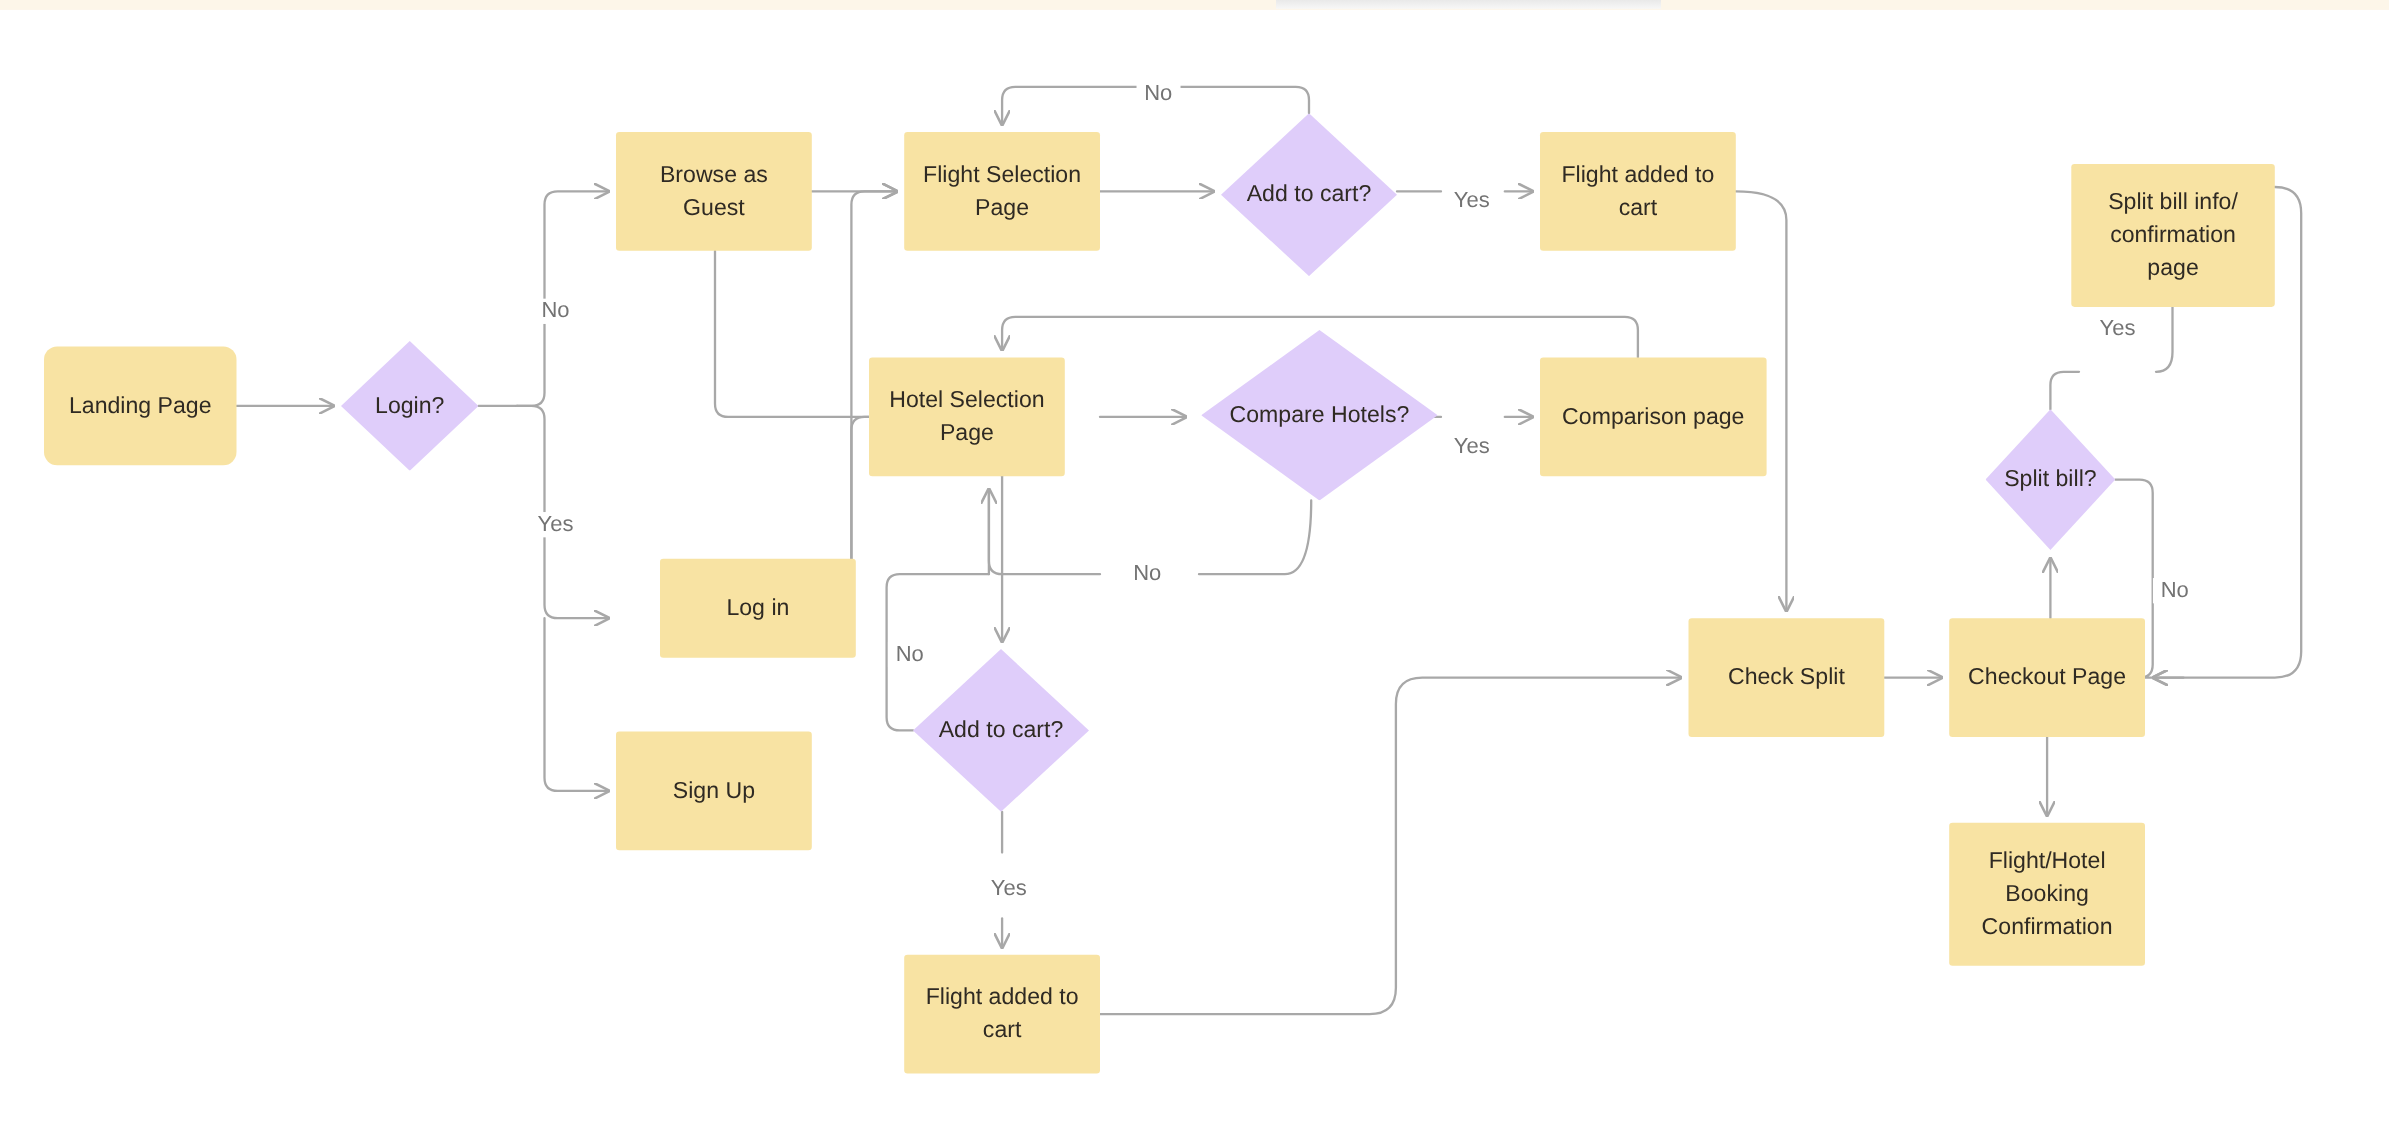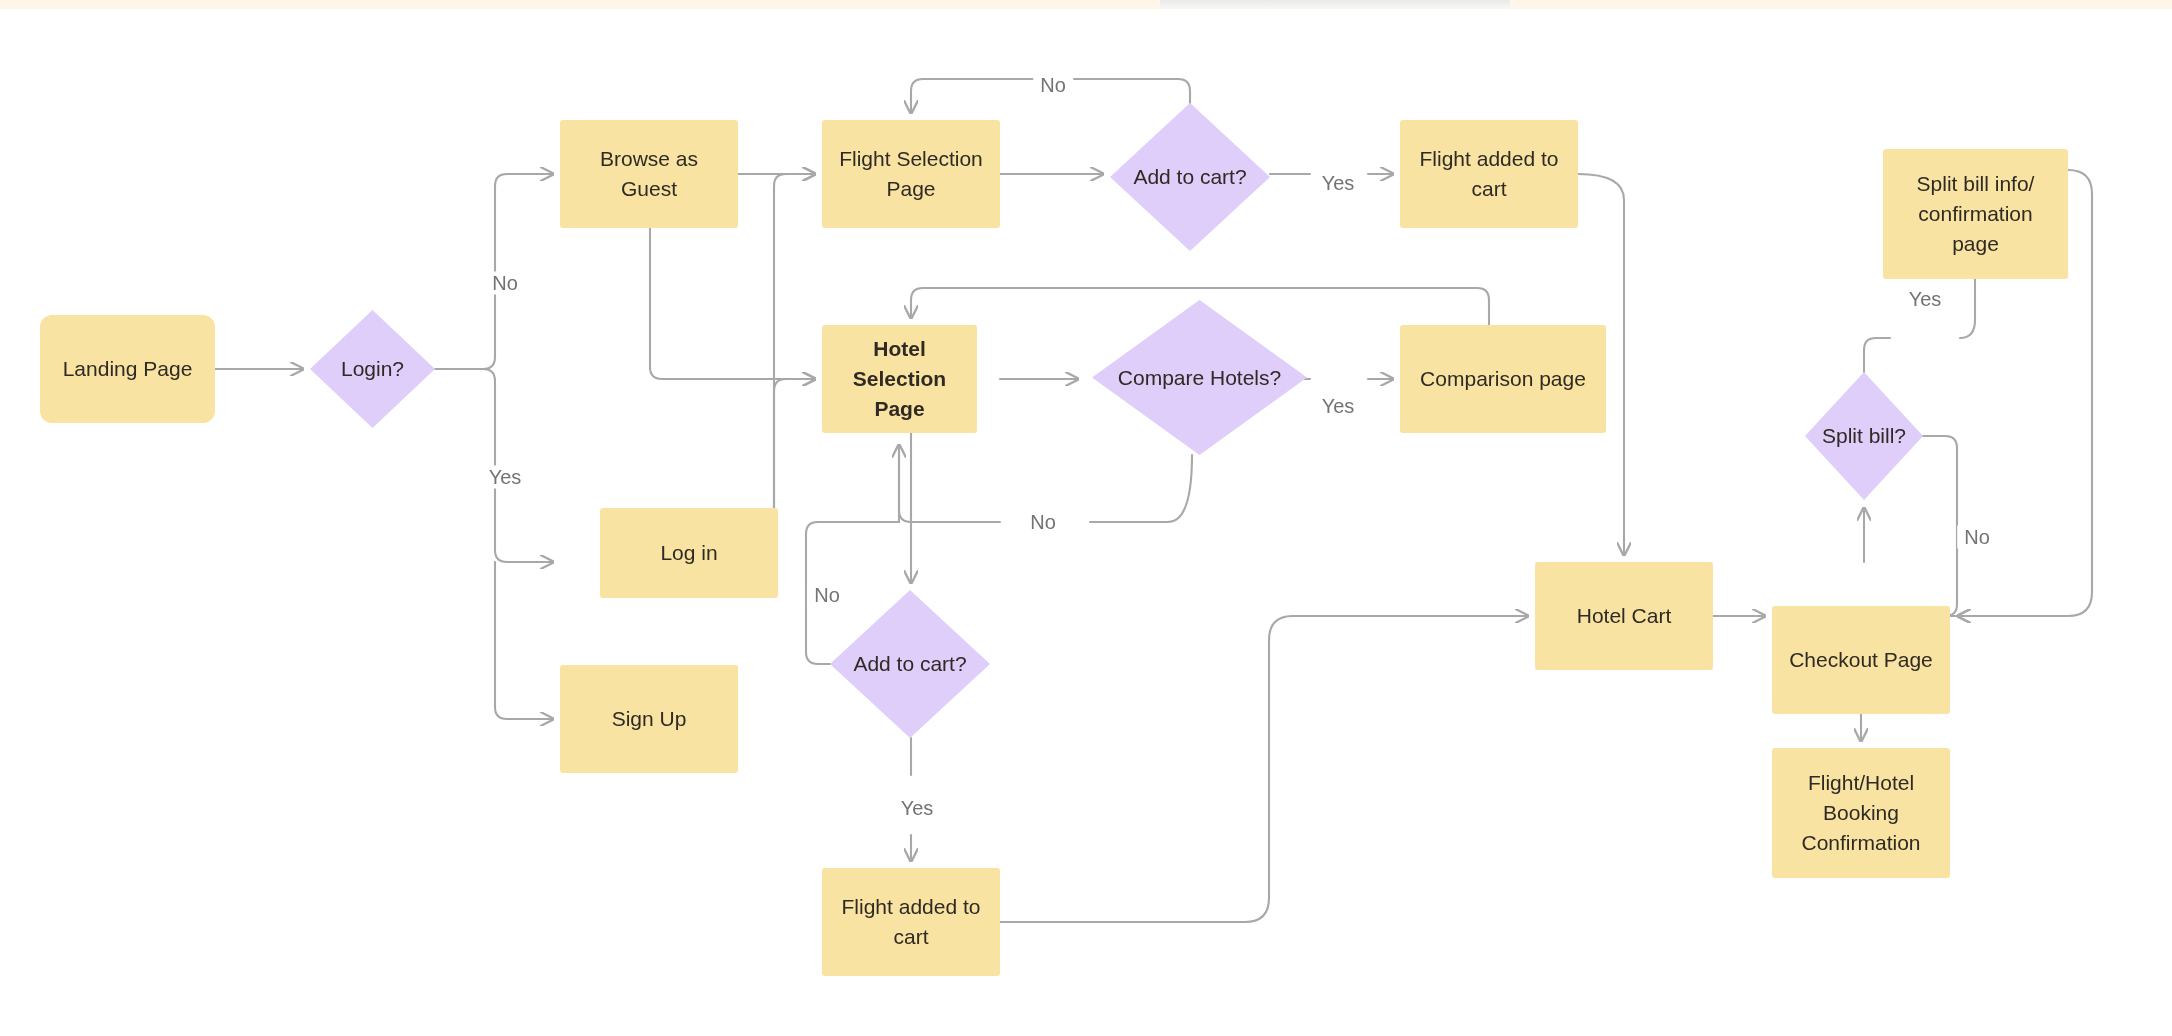--- a/index.html
+++ b/index.html
@@ -119,27 +119,27 @@
 
   <div id="nodes-layer">
       <div class="node rect" style="left: 40px; top: 315px; width: 175px; height: 108px; border-radius: 12px;">Landing Page</div>
       <div class="node diamond" style="left: 310px; top: 310px; width: 125px; height: 118px;">Login?</div>
       <div class="node rect" style="left: 560px; top: 120px; width: 178px; height: 108px;">Browse as Guest</div>
       <div class="node rect" style="left: 560px; top: 508px; width: 178px; height: 90px; margin-left: 40px;">Log in</div>
       <div class="node rect" style="left: 560px; top: 665px; width: 178px; height: 108px;">Sign Up</div>
       <div class="node rect" style="left: 822px; top: 120px; width: 178px; height: 108px;">Flight Selection Page</div>
       <div class="node diamond" style="left: 1110px; top: 103px; width: 160px; height: 148px;">Add to cart?</div>
       <div class="node rect" style="left: 1400px; top: 120px; width: 178px; height: 108px;">Flight added to cart</div>
-      <div class="node rect" style="left: 822px; top: 325px; width: 155px; height: 108px; font-weight: bold;">Hotel Selection Page</div>
+      <div class="node rect" style="left: 790px; top: 325px; width: 178px; height: 108px;">Hotel Selection Page</div>
       <div class="node diamond" style="left: 1092px; top: 300px; width: 215px; height: 155px;">Compare Hotels?</div>
       <div class="node rect" style="left: 1400px; top: 325px; width: 206px; height: 108px;">Comparison page</div>
       <div class="node diamond" style="left: 830px; top: 590px; width: 160px; height: 148px;">Add to cart?</div>
       <div class="node rect" style="left: 822px; top: 868px; width: 178px; height: 108px;">Flight added to cart</div>
-      <div class="node rect" style="left: 1535px; top: 562px; width: 178px; height: 108px;">Hotel Cart</div>
-      <div class="node rect" style="left: 1772px; top: 562px; width: 178px; height: 108px; margin-top: 44px;">Checkout Page</div>
+      <div class="node rect" style="left: 1535px; top: 562px; width: 178px; height: 108px;">Check Split</div>
+      <div class="node rect" style="left: 1772px; top: 562px; width: 178px; height: 108px;">Checkout Page</div>
       <div class="node diamond" style="left: 1805px; top: 372px; width: 118px; height: 128px;">Split bill?</div>
       <div class="node rect" style="left: 1883px; top: 105px; width: 185px; height: 130px; margin-top: 44px;">Split bill info/ confirmation page</div>
       <div class="node rect" style="left: 1772px; top: 748px; width: 178px; height: 130px;">Flight/Hotel Booking Confirmation</div>
     </div>
   <div id="labels-layer">
       <div class="edge-label" style="left: 505px; top: 283px;">No</div>
       <div class="edge-label" style="left: 505px; top: 477px;">Yes</div>
       <div class="edge-label" style="left: 1053px; top: 85px;">No</div>
       <div class="edge-label" style="left: 1338px; top: 183px;">Yes</div>
       <div class="edge-label" style="left: 1338px; top: 406px;">Yes</div>

